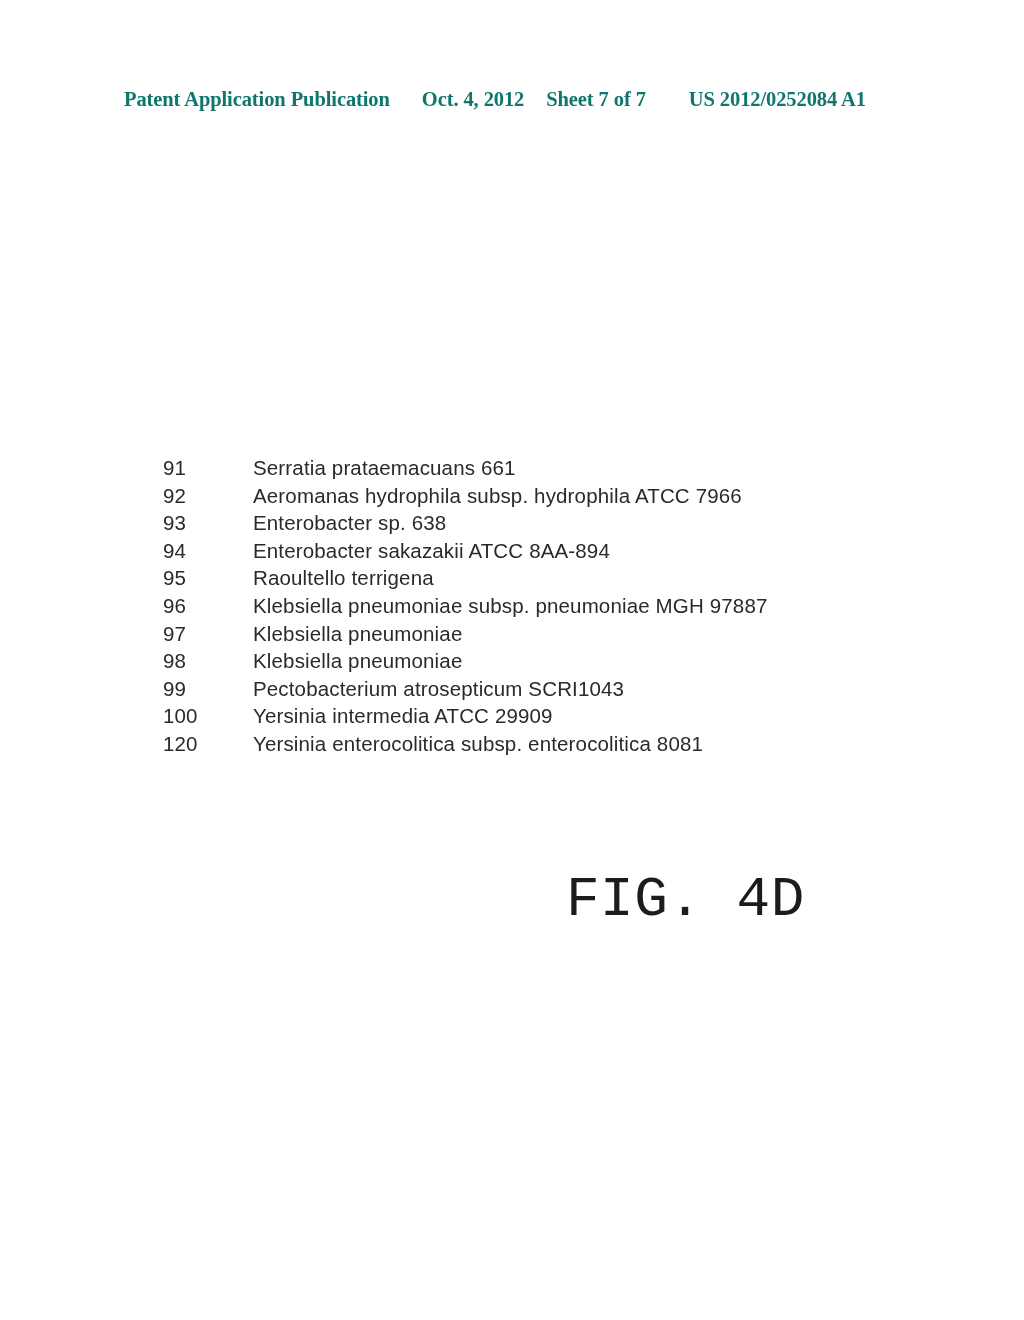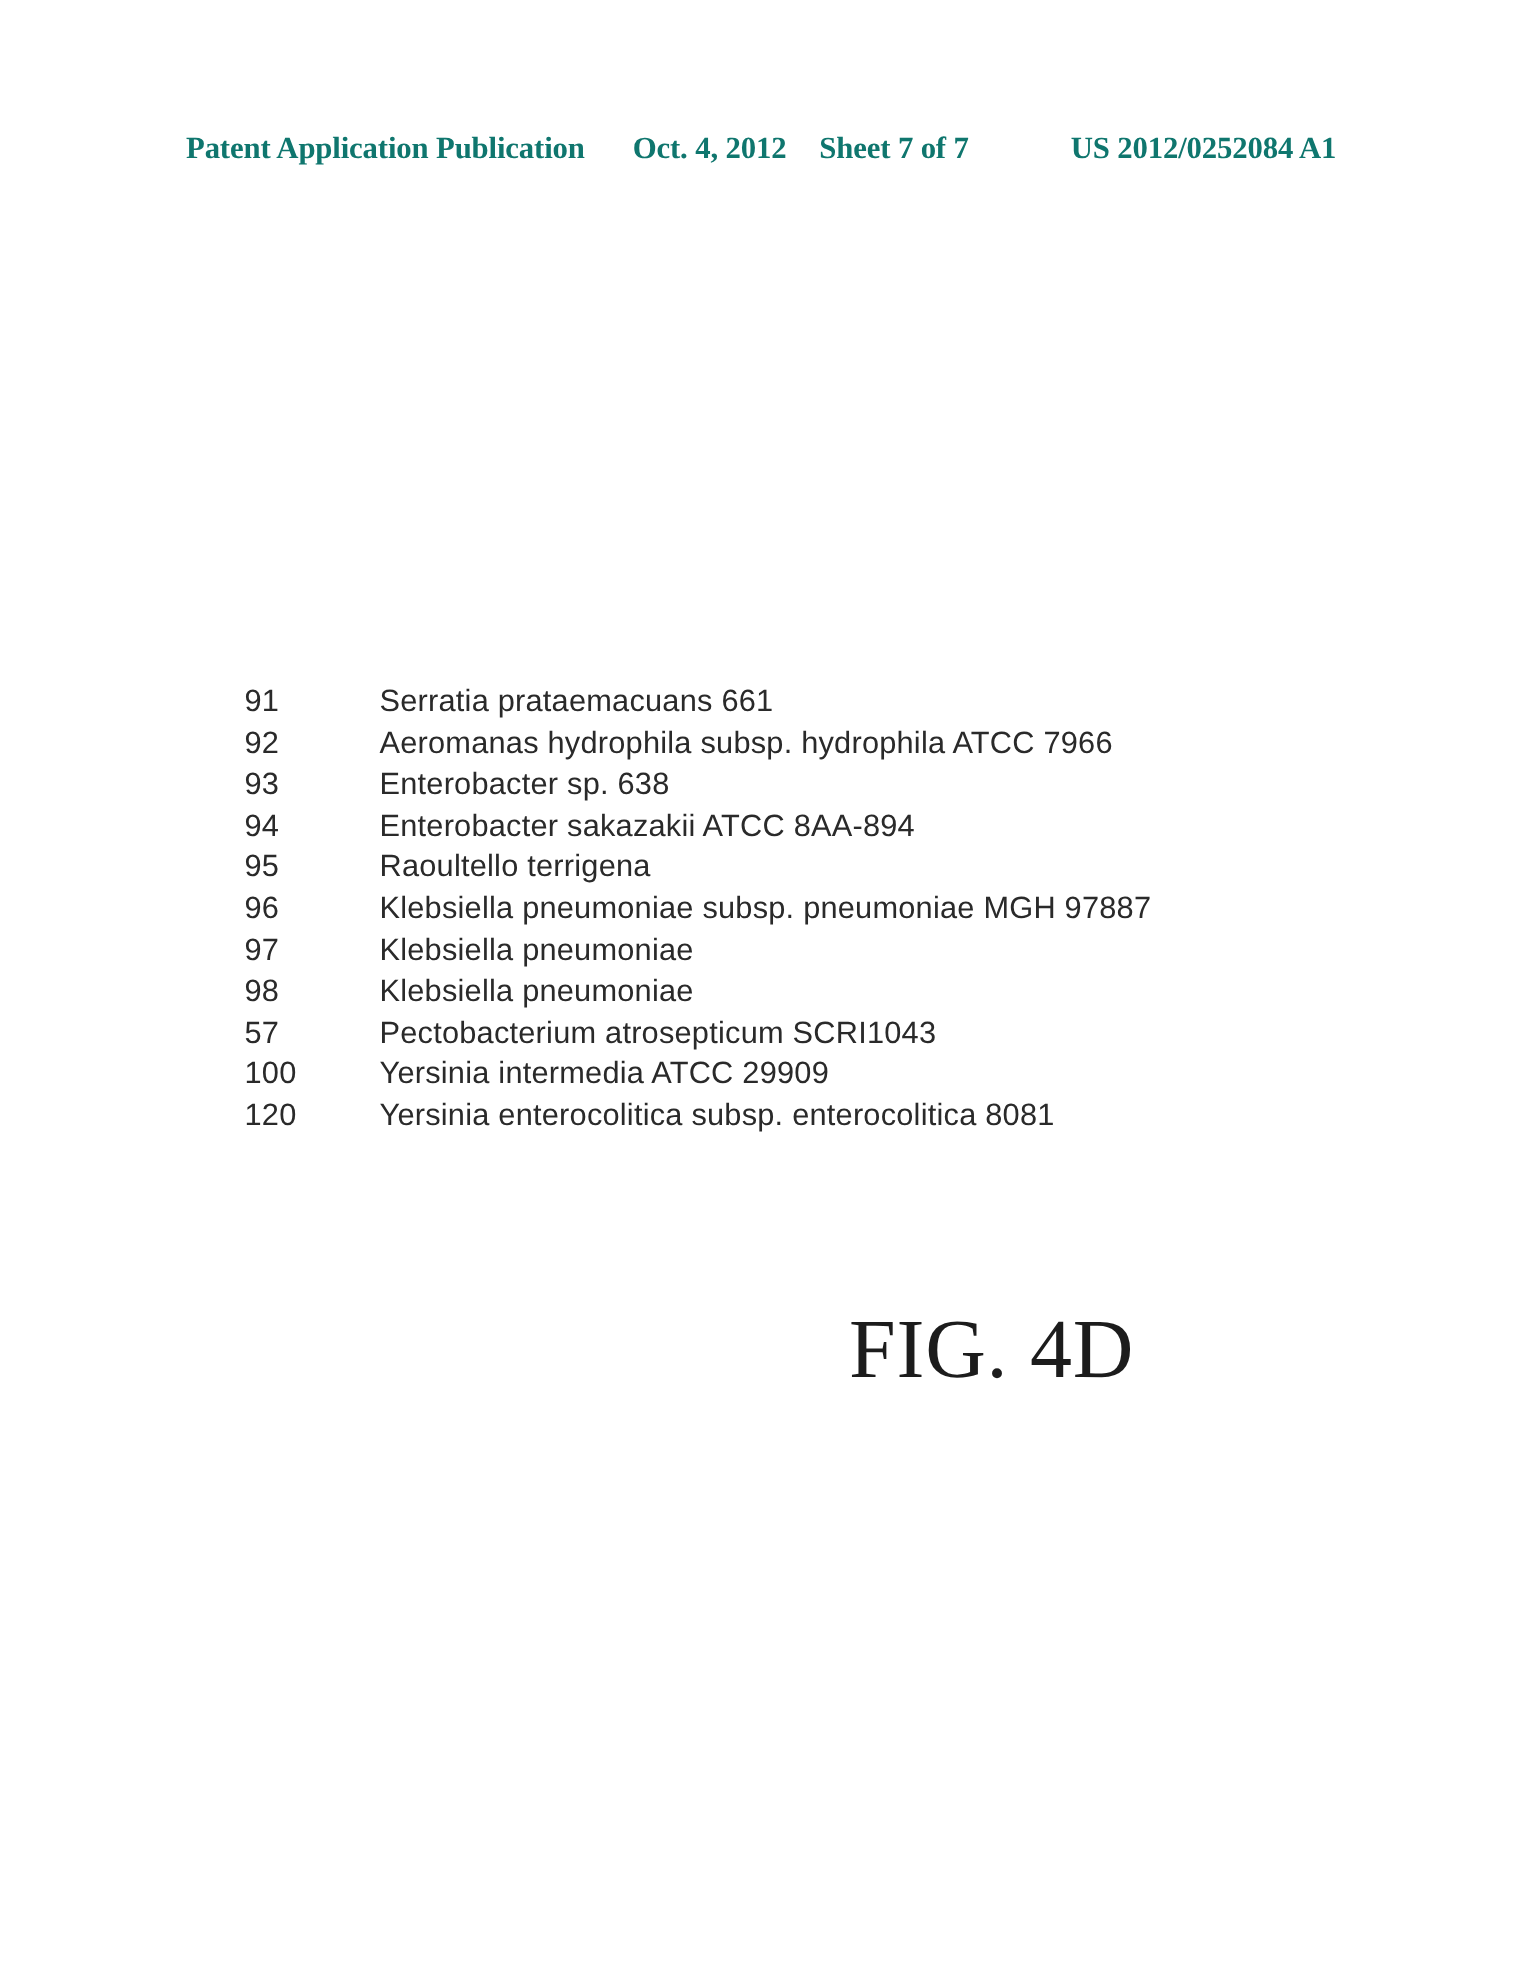--- a/index.html
+++ b/index.html
@@ -50,21 +50,21 @@
   .hdr-date {
     flex: 0 0 auto;
     margin-left: 32px;
   }
   .hdr-sheet {
     flex: 0 0 auto;
     margin-left: 22px;
   }
   .hdr-docnum {
     flex: 0 0 auto;
-    margin-left: 68px;
+    margin-left: 43px;
   }
 
   
   .figure-block {
     position: absolute;
     left: 0;
     top: 0;
     width: 976px;
     height: 1320px;
   }
@@ -102,21 +102,21 @@
     flex: 1 1 auto;
     padding-left: 38px;
     color: #2a2a2a;
   }
 
   
   .figure-caption {
     position: absolute;
     left: 566px;
     top: 868px;
-    font-family: Liberation Serif, serif;
+    font-family: Liberation Mono, monospace;
     font-size: 56px;
     font-weight: 400;
     letter-spacing: 0.5px;
     color: #1c1c1c;
     white-space: nowrap;
   }
 </style>
 </head>
 <body>
 
@@ -158,21 +158,21 @@
         </li>
         <li class="species-row">
           <span class="species-index">97</span>
           <span class="species-name">Klebsiella pneumoniae</span>
         </li>
         <li class="species-row">
           <span class="species-index">98</span>
           <span class="species-name">Klebsiella pneumoniae</span>
         </li>
         <li class="species-row">
-          <span class="species-index">57</span>
+          <span class="species-index">99</span>
           <span class="species-name">Pectobacterium atrosepticum SCRI1043</span>
         </li>
         <li class="species-row">
           <span class="species-index">100</span>
           <span class="species-name">Yersinia intermedia ATCC 29909</span>
         </li>
         <li class="species-row">
           <span class="species-index">120</span>
           <span class="species-name">Yersinia enterocolitica subsp. enterocolitica 8081</span>
         </li>

